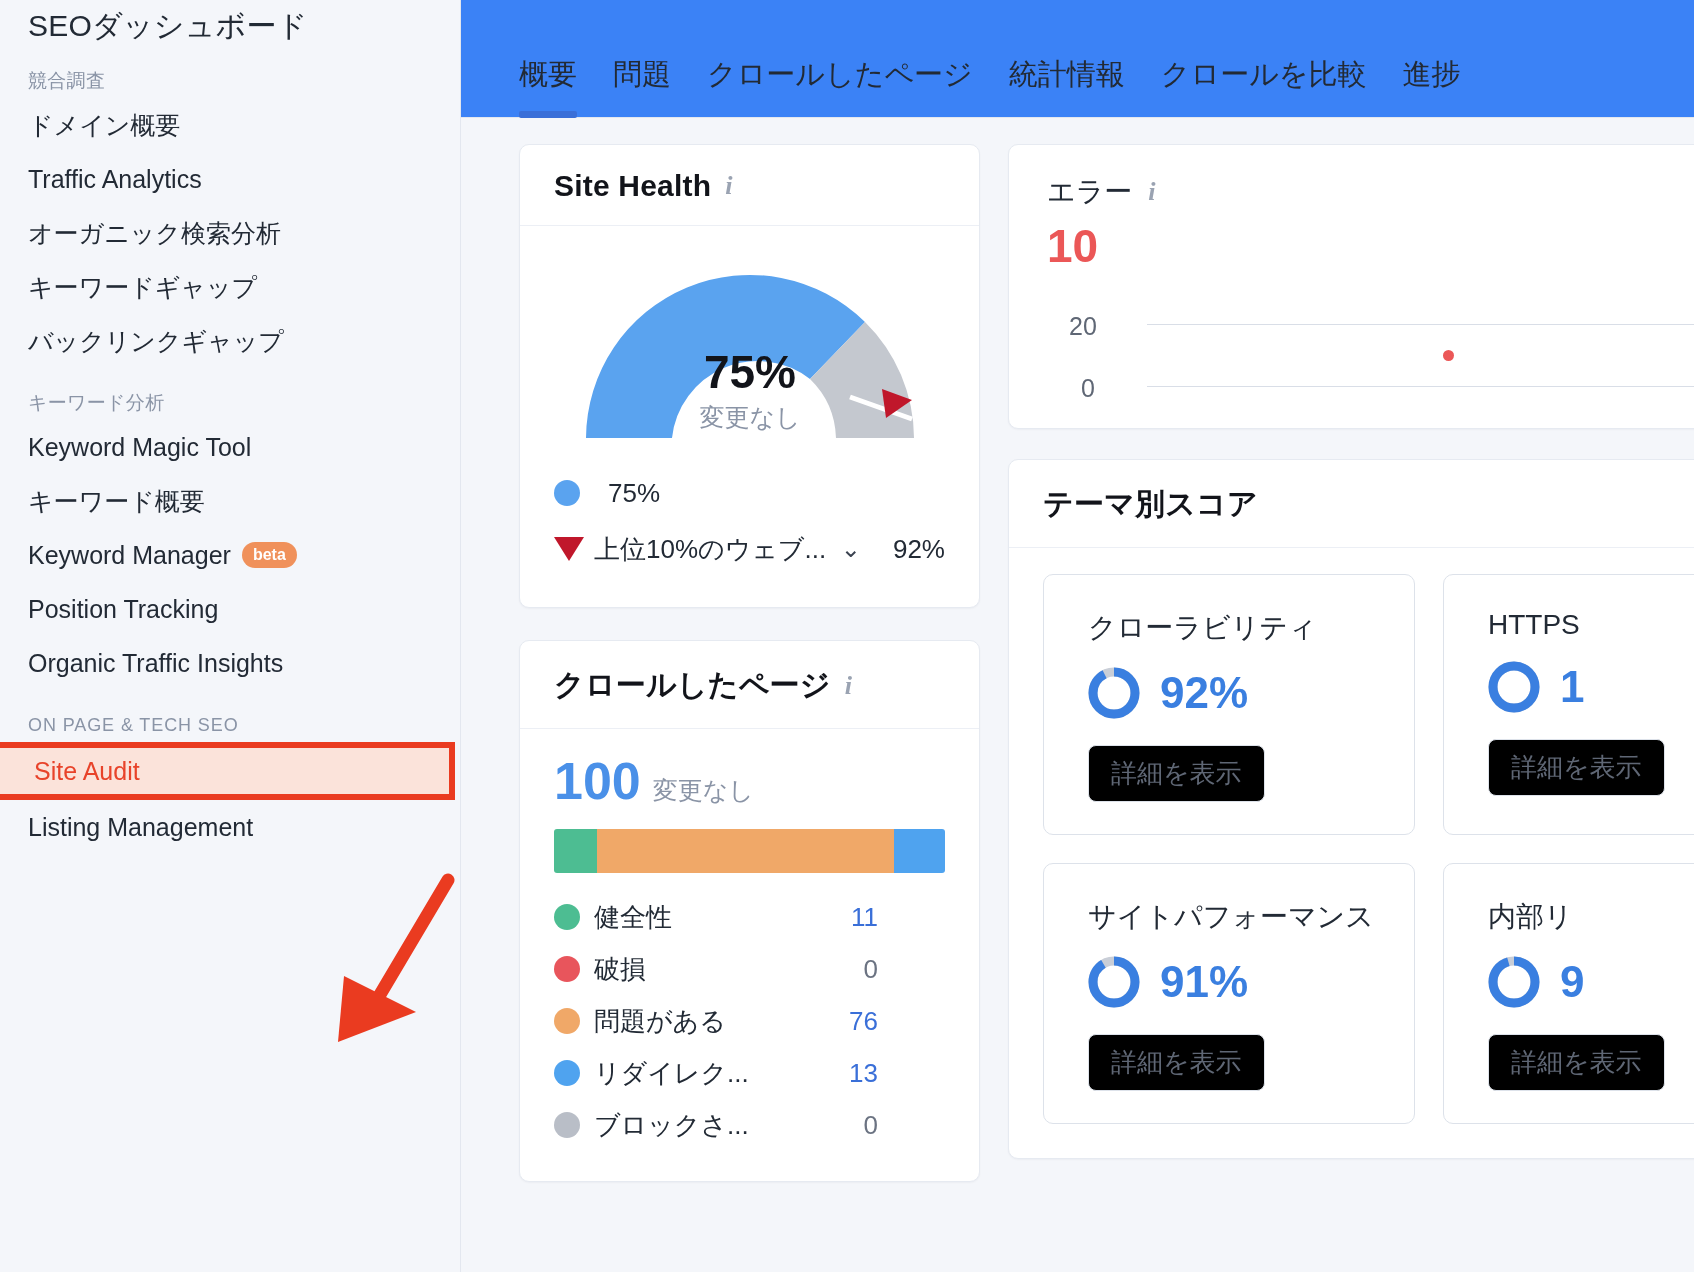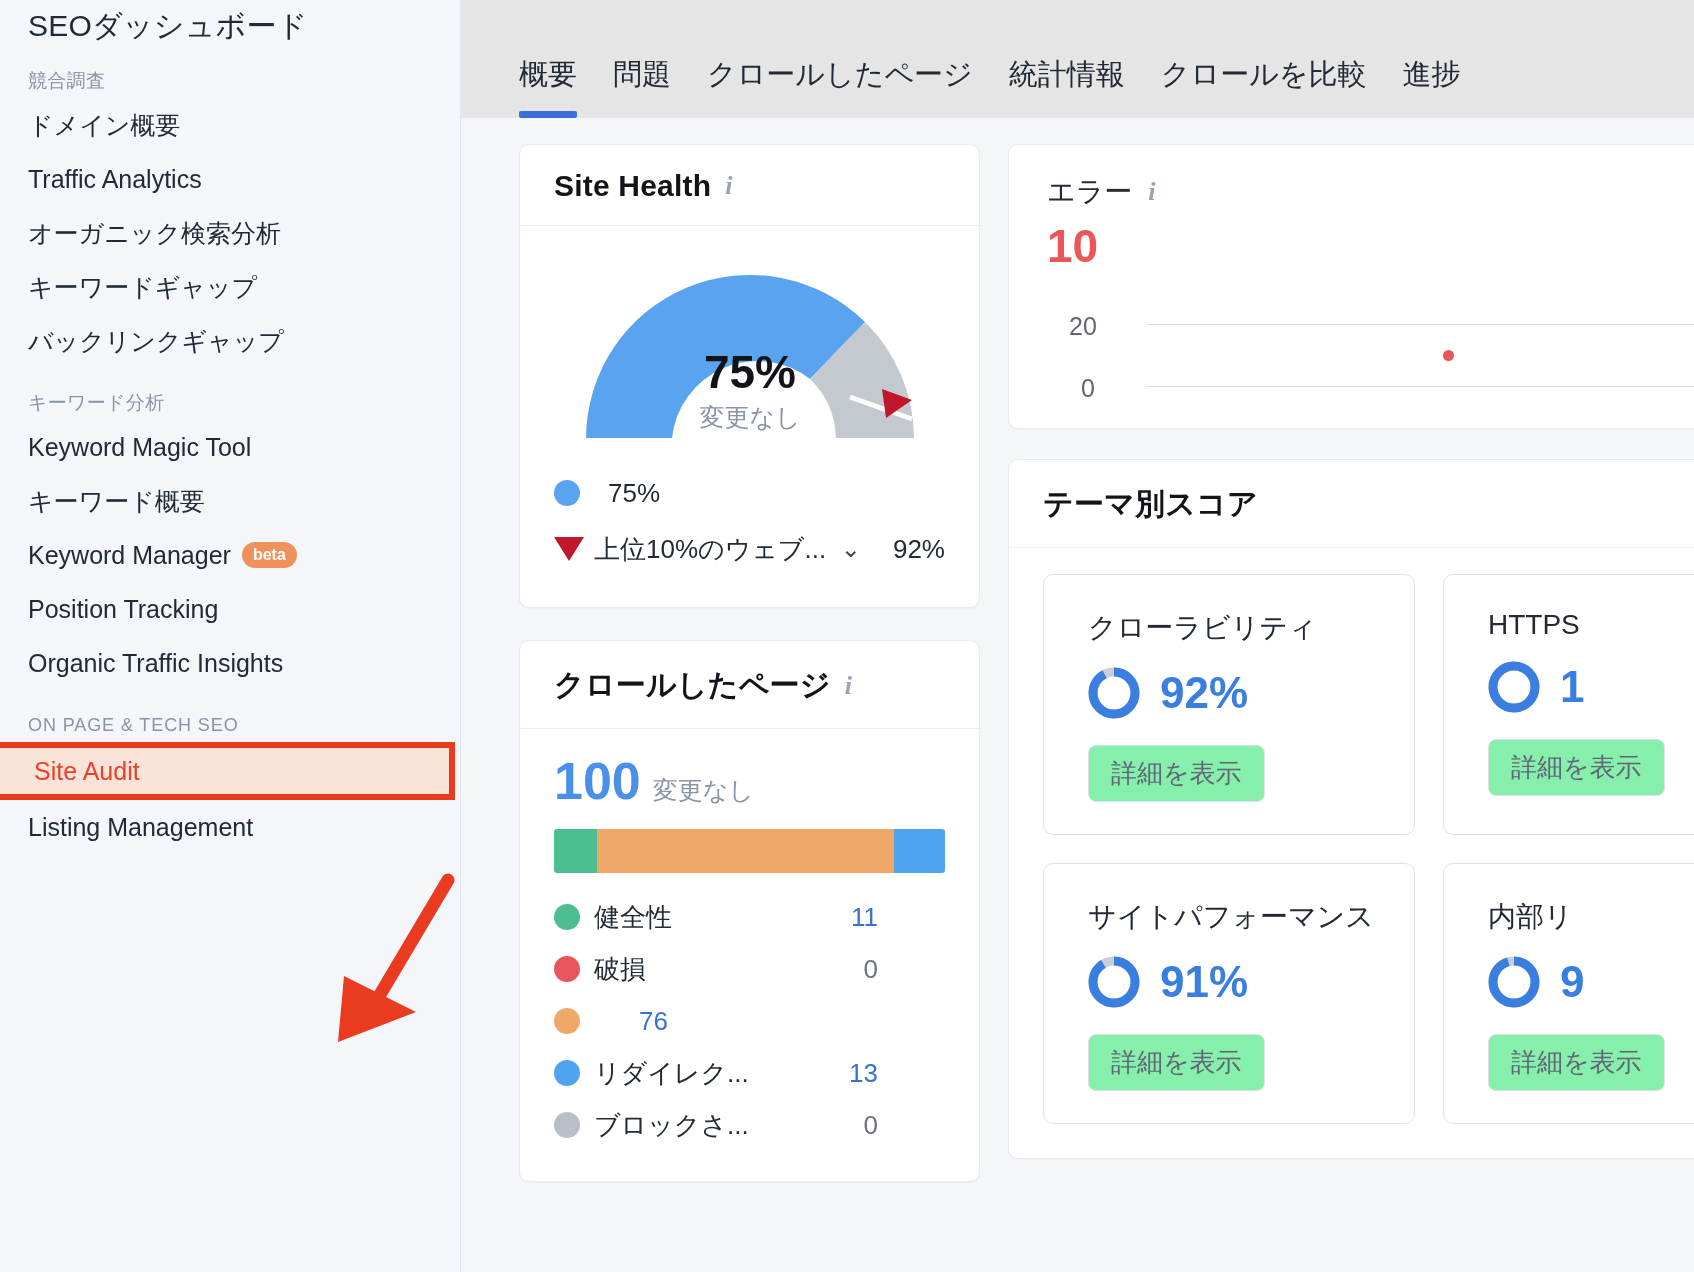--- a/index.html
+++ b/index.html
@@ -47,21 +47,21 @@
     line-height: 44px; height: 58px;
     padding-left: 34px; width: 461px;
   }
   .arrow-anno { position: absolute; left: 320px; top: 872px; pointer-events: none; }
 
   
   .main { flex: 1 1 auto; height: 1272px; background: #f4f6fa; position: relative; overflow: hidden; }
   .tabs {
     display: flex; align-items: flex-end; gap: 0;
     padding: 0 0 0 58px; height: 118px;
-    border-bottom: 1px solid #e3e7ef; background: #e5e5e5; text-align: right;
+    border-bottom: 1px solid #e3e7ef; background: #3b82f6; text-align: right;
   }
   .tab {
     font-size: 29px; color: #222a35; padding: 0 18px 22px 18px;
     position: relative; cursor: pointer; white-space: nowrap;
   }
   .tab:first-child { padding-left: 0; }
   .tab.active::after {
     content: ""; position: absolute; left: 0; right: 18px; bottom: -1px;
     height: 7px; background: #3a6fd8; border-radius: 2px;
   }
@@ -120,21 +120,21 @@
   .theme-grid { display: flex; flex-wrap: wrap; gap: 28px; padding: 26px 34px 34px 34px; }
   .theme-card {
     border: 1px solid #dde2ea; border-radius: 10px; background: #fff;
     width: 372px; padding: 34px 0 32px 44px; flex: 0 0 372px;
   }
   .theme-name { font-size: 28px; color: #222a35; white-space: nowrap; }
   .theme-score { display: flex; align-items: center; gap: 20px; margin-top: 20px; }
   .theme-pct { font-size: 44px; font-weight: bold; color: #3a7fe0; }
   .btn-detail {
     margin-top: 26px; display: inline-block;
-    background: #86efac; border: 1px solid #dde2ea; border-radius: 8px;
+    background: #000000; border: 1px solid #dde2ea; border-radius: 8px;
     color: #5f6775; font-size: 26px; padding: 10px 22px; cursor: pointer;
     white-space: nowrap;
   }
 </style>
 </head>
 <body>
 
 <div class="app">
 
   <aside class="sidebar">
@@ -267,20 +267,21 @@
                   <span class="legend-label" style="flex: 0 0 210px;">健全性</span>
                   <span class="legend-val" style="min-width: 60px; text-align: right;">11</span>
                 </div>
                 <div class="legend-row sm">
                   <span class="dot" style="background: rgb(232, 85, 92);"></span>
                   <span class="legend-label" style="flex: 0 0 210px;">破損</span>
                   <span class="legend-val zero" style="min-width: 60px; text-align: right;">0</span>
                 </div>
                 <div class="legend-row sm">
                   <span class="dot" style="background: rgb(240, 168, 104);"></span>
+                  <span class="legend-label" style="flex: 0 0 210px;">問題がある</span>
                   <span class="legend-val" style="min-width: 60px; text-align: right;">76</span>
                 </div>
                 <div class="legend-row sm">
                   <span class="dot" style="background: rgb(79, 163, 239);"></span>
                   <span class="legend-label" style="flex: 0 0 210px;">リダイレク...</span>
                   <span class="legend-val" style="min-width: 60px; text-align: right;">13</span>
                 </div>
                 <div class="legend-row sm">
                   <span class="dot" style="background: rgb(185, 190, 199);"></span>
                   <span class="legend-label" style="flex: 0 0 210px;">ブロックさ...</span>

